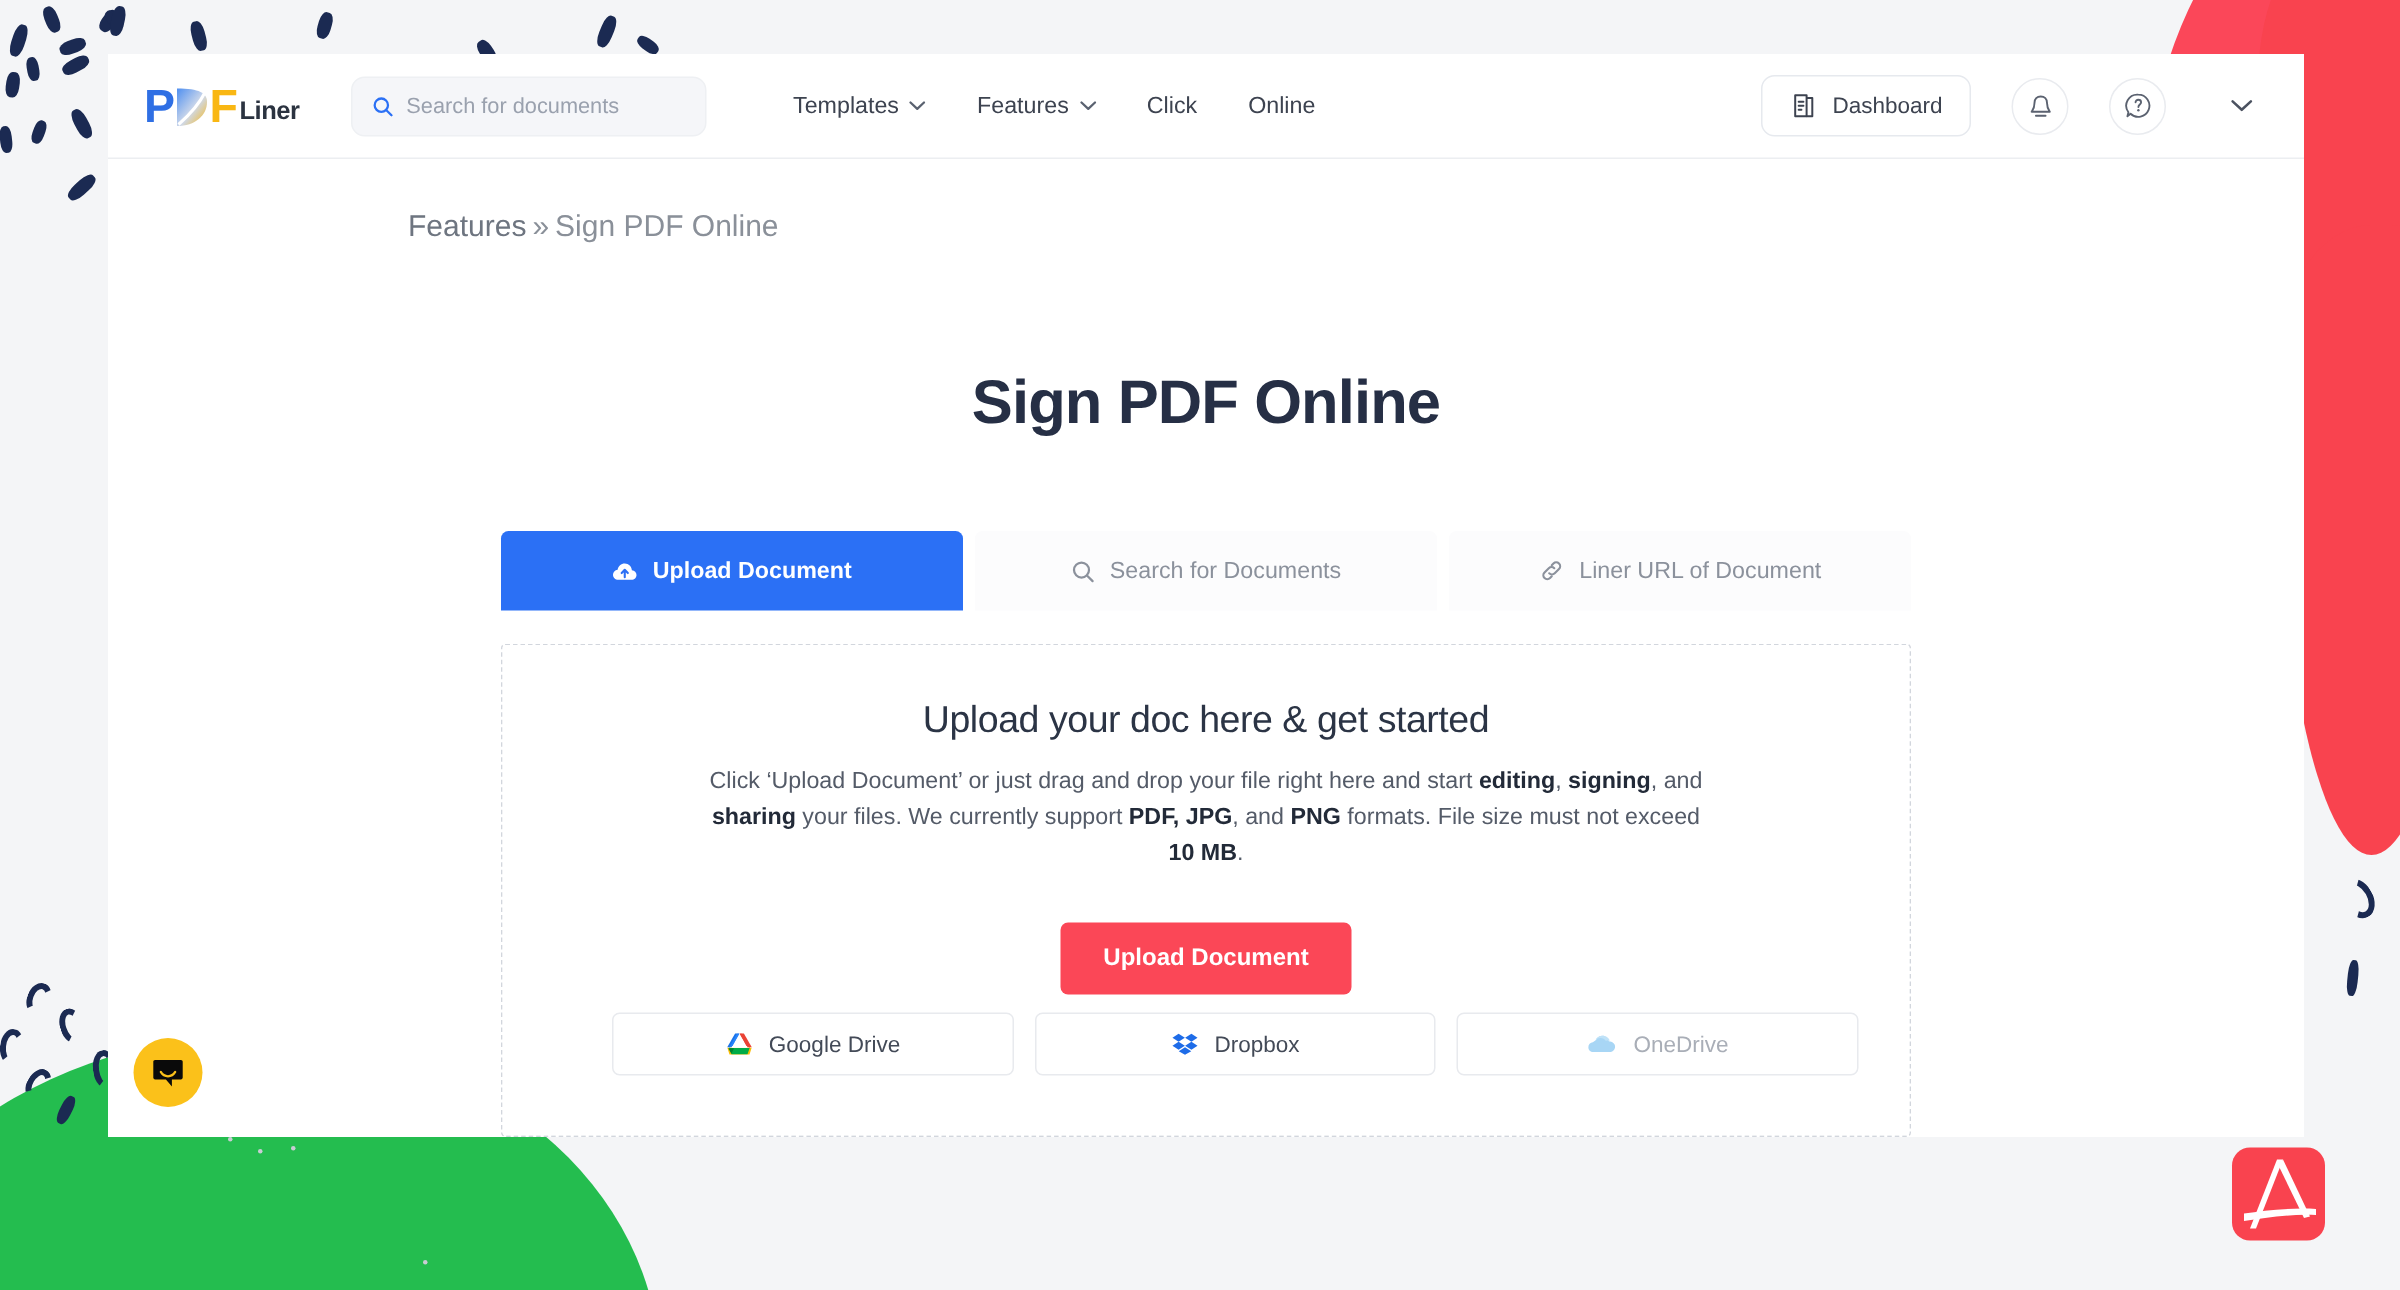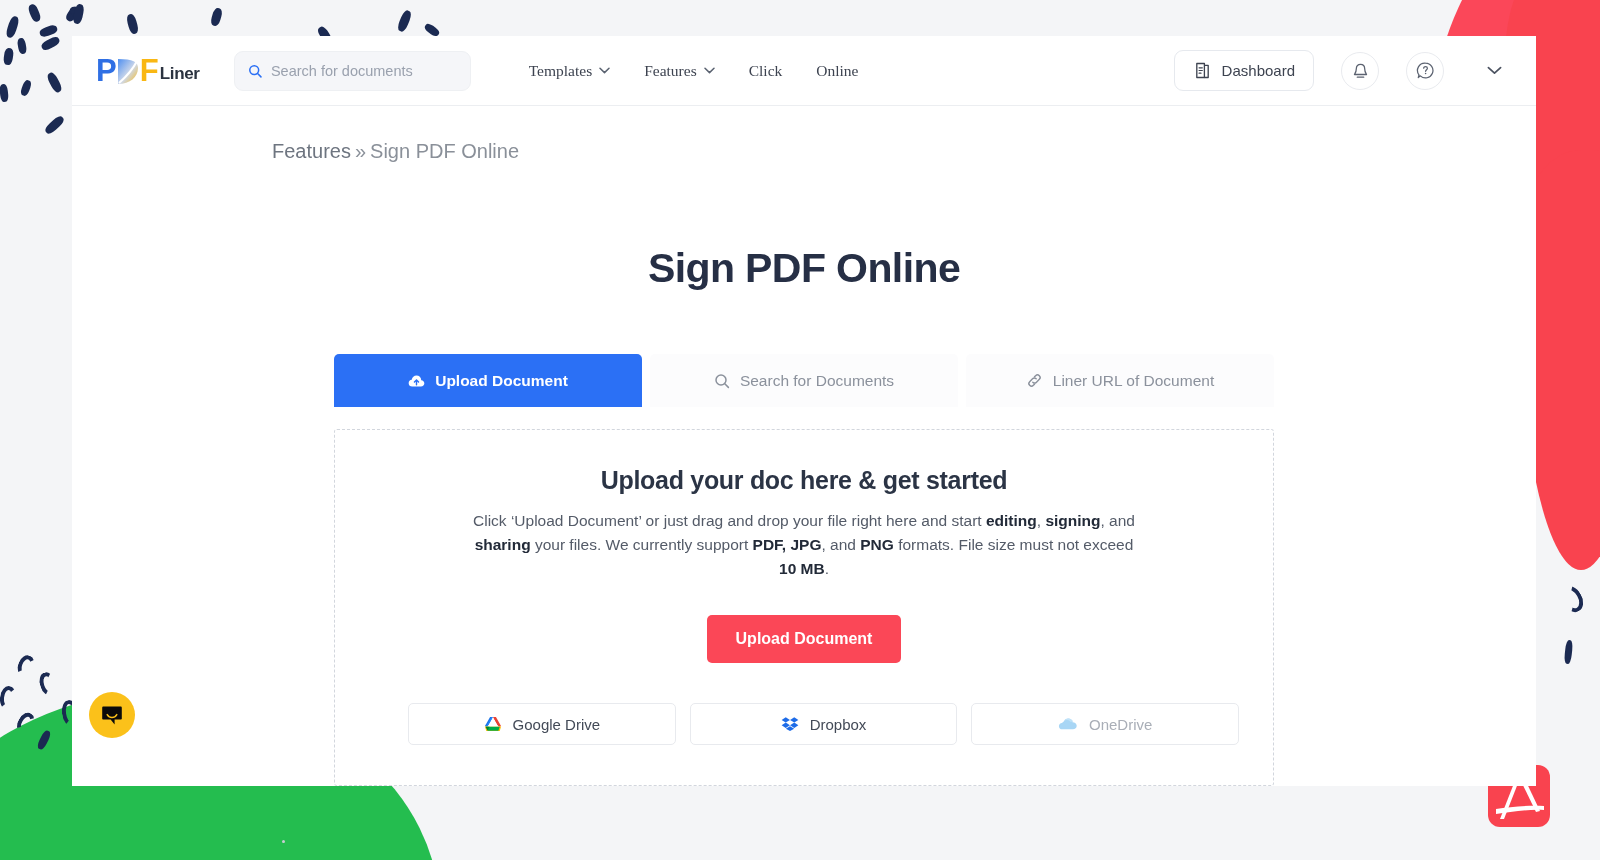--- a/index.html
+++ b/index.html
@@ -174,21 +174,20 @@
     font-size: 14.5px;
     color: #4a5160;
     width: 100%;
   }
   .search-box input::placeholder { color: #9aa1ae; }
 
   .main-nav {
     display: flex;
     gap: 34px;
     margin-left: 28px;
-    font-family: Liberation Serif, serif;
   }
   .nav-item {
     display: flex;
     align-items: center;
     gap: 7px;
     font-size: 15.5px;
     color: #3d4350;
     cursor: pointer;
     white-space: nowrap;
   }
@@ -295,21 +294,21 @@
   .dropzone {
     margin-top: 22px;
     border: 1px dashed #d2d6dd;
     border-radius: 3px;
     padding: 36px 34px 40px 34px;
     background: #fff;
   }
   .dz-title {
     text-align: center;
     font-size: 25px;
-    font-weight: bold;
+    font-weight: normal;
     color: #2b3445;
     letter-spacing: -0.3px;
   }
   .dz-desc {
     text-align: center;
     font-size: 15.5px;
     color: #545b68;
     line-height: 1.55;
     margin-top: 14px;
     max-width: 680px;
@@ -344,21 +343,21 @@
   .or-divider::after {
     content: "";
     flex: 1;
     height: 1px;
     background: #e9ebef;
   }
 
   .cloud-row {
     display: flex;
     gap: 14px;
-    margin-top: 40px;
+    margin-top: 12px;
     padding-left: 39px;
   }
   .cloud-btn {
     flex: 1;
     height: 42px;
     border: 1px solid #e8eaee;
     border-radius: 5px;
     background: #fff;
     display: flex;
     align-items: center;

